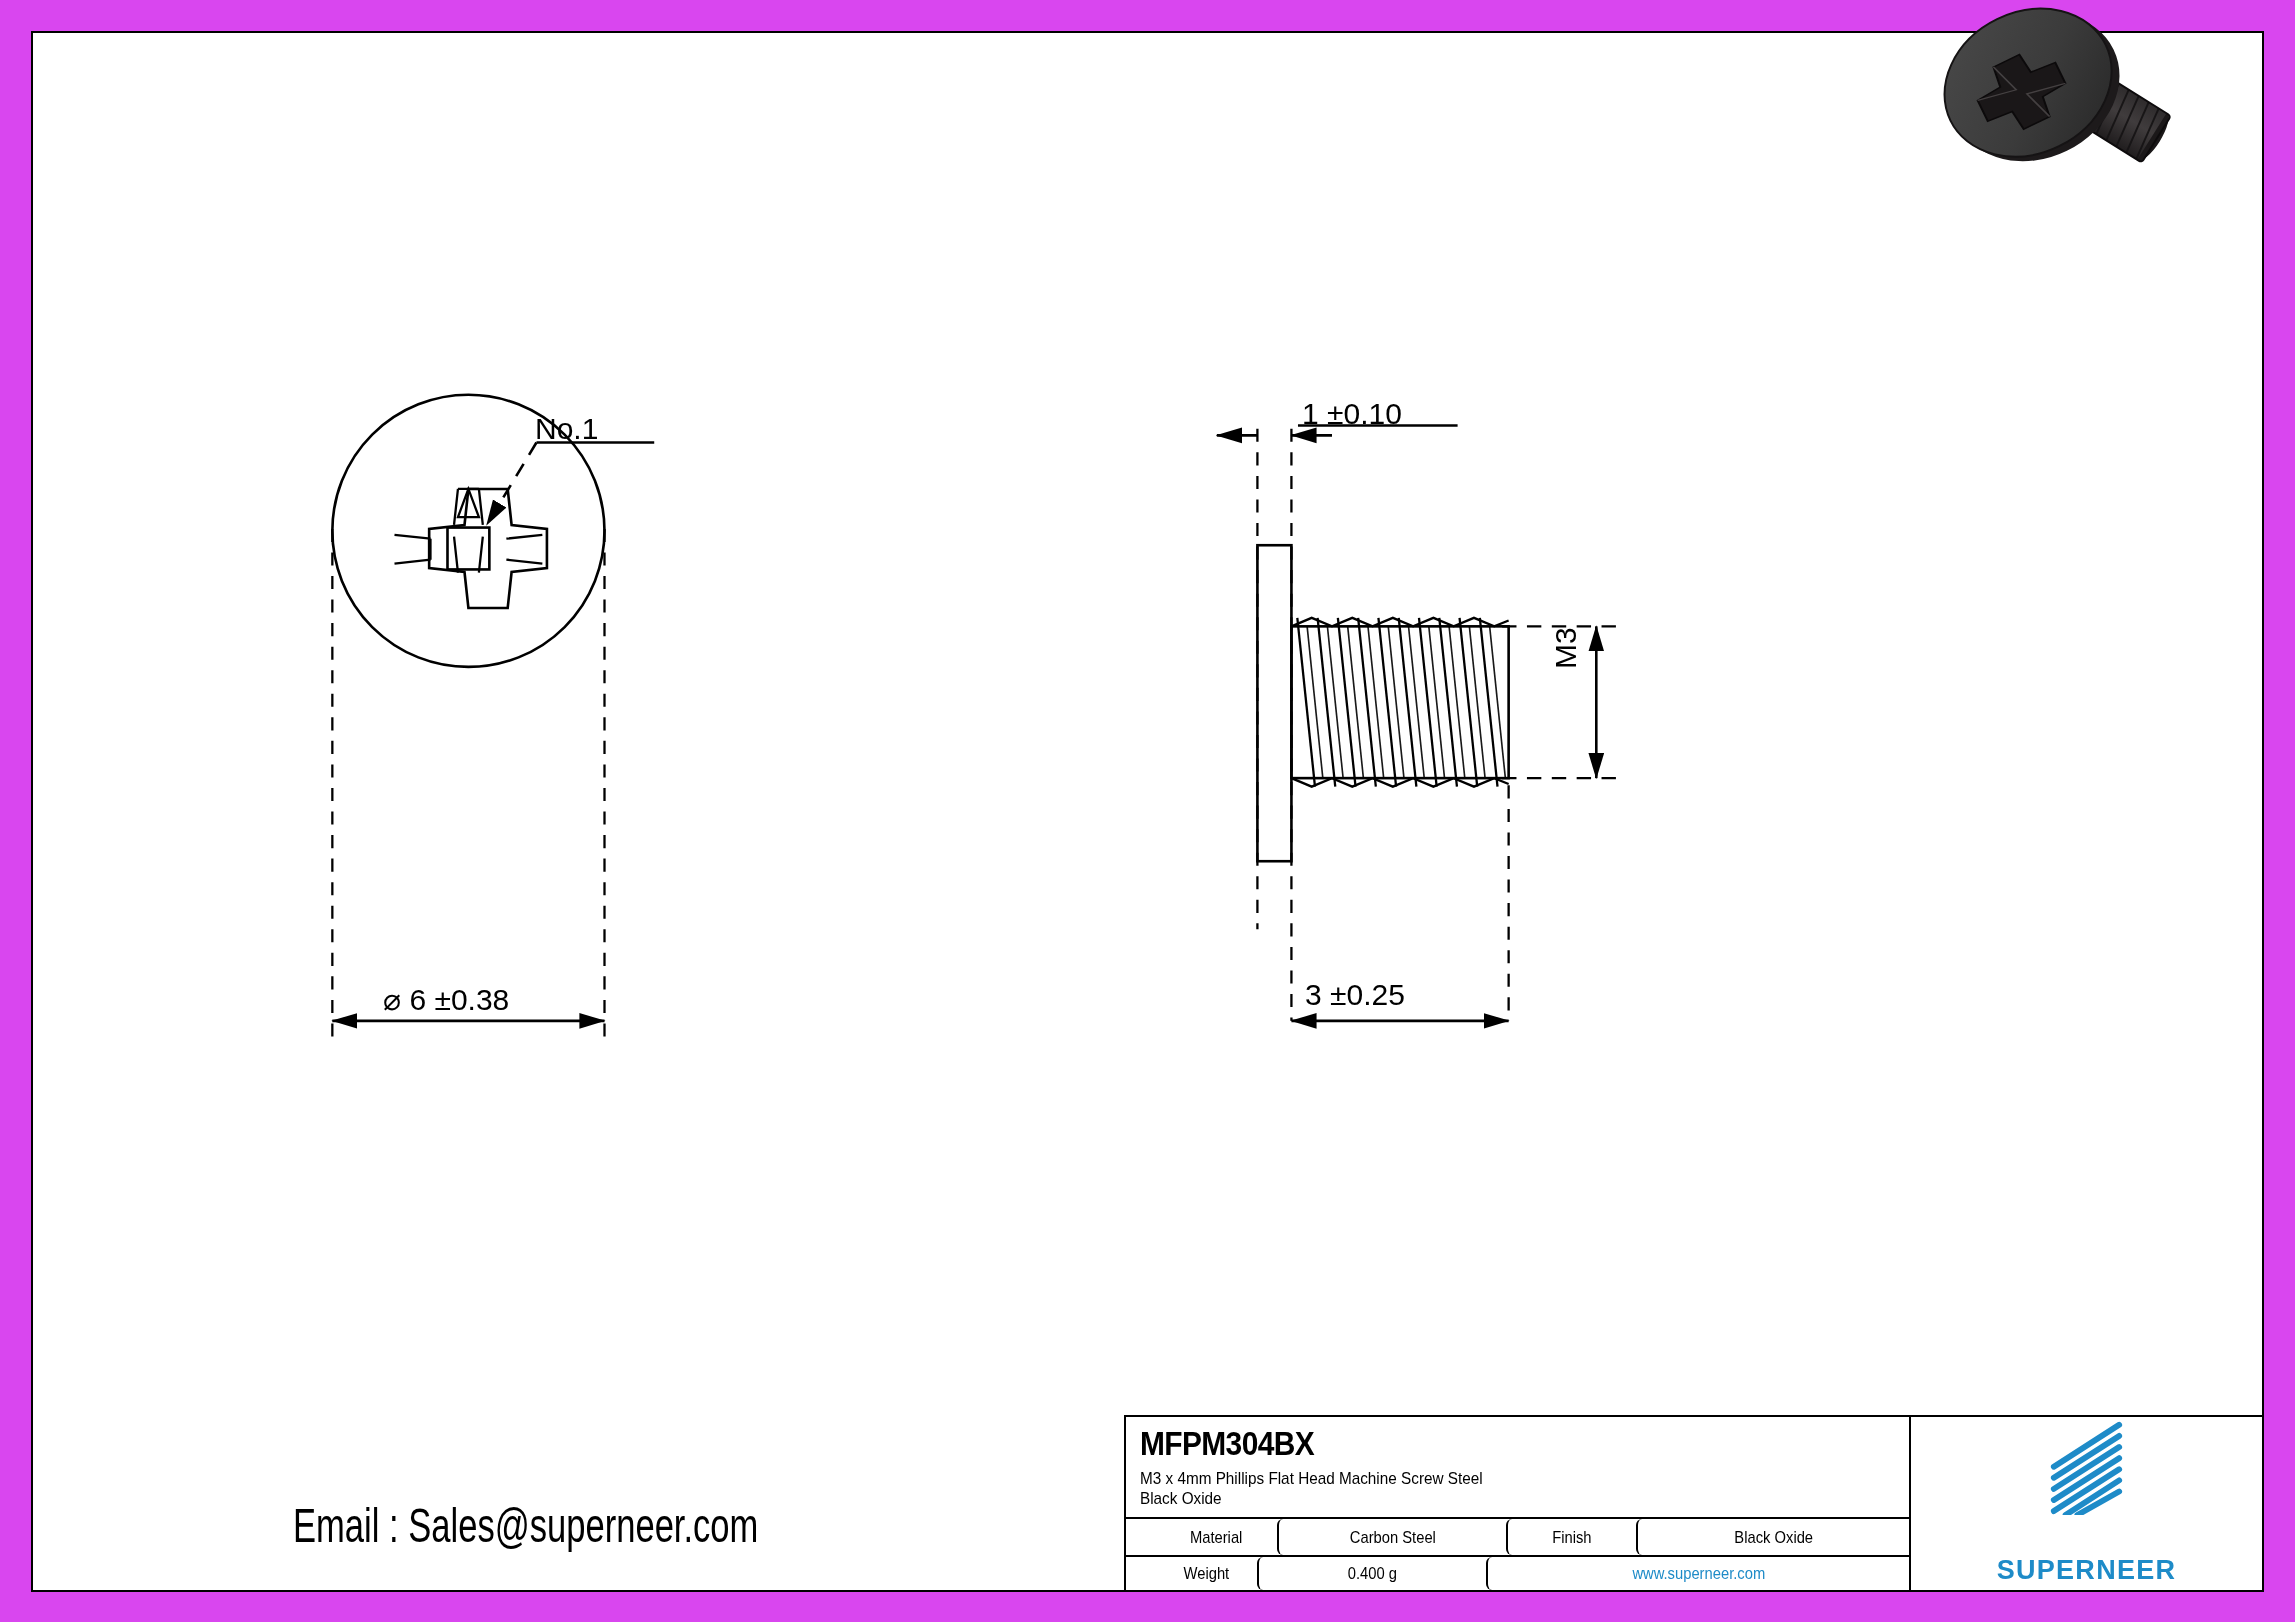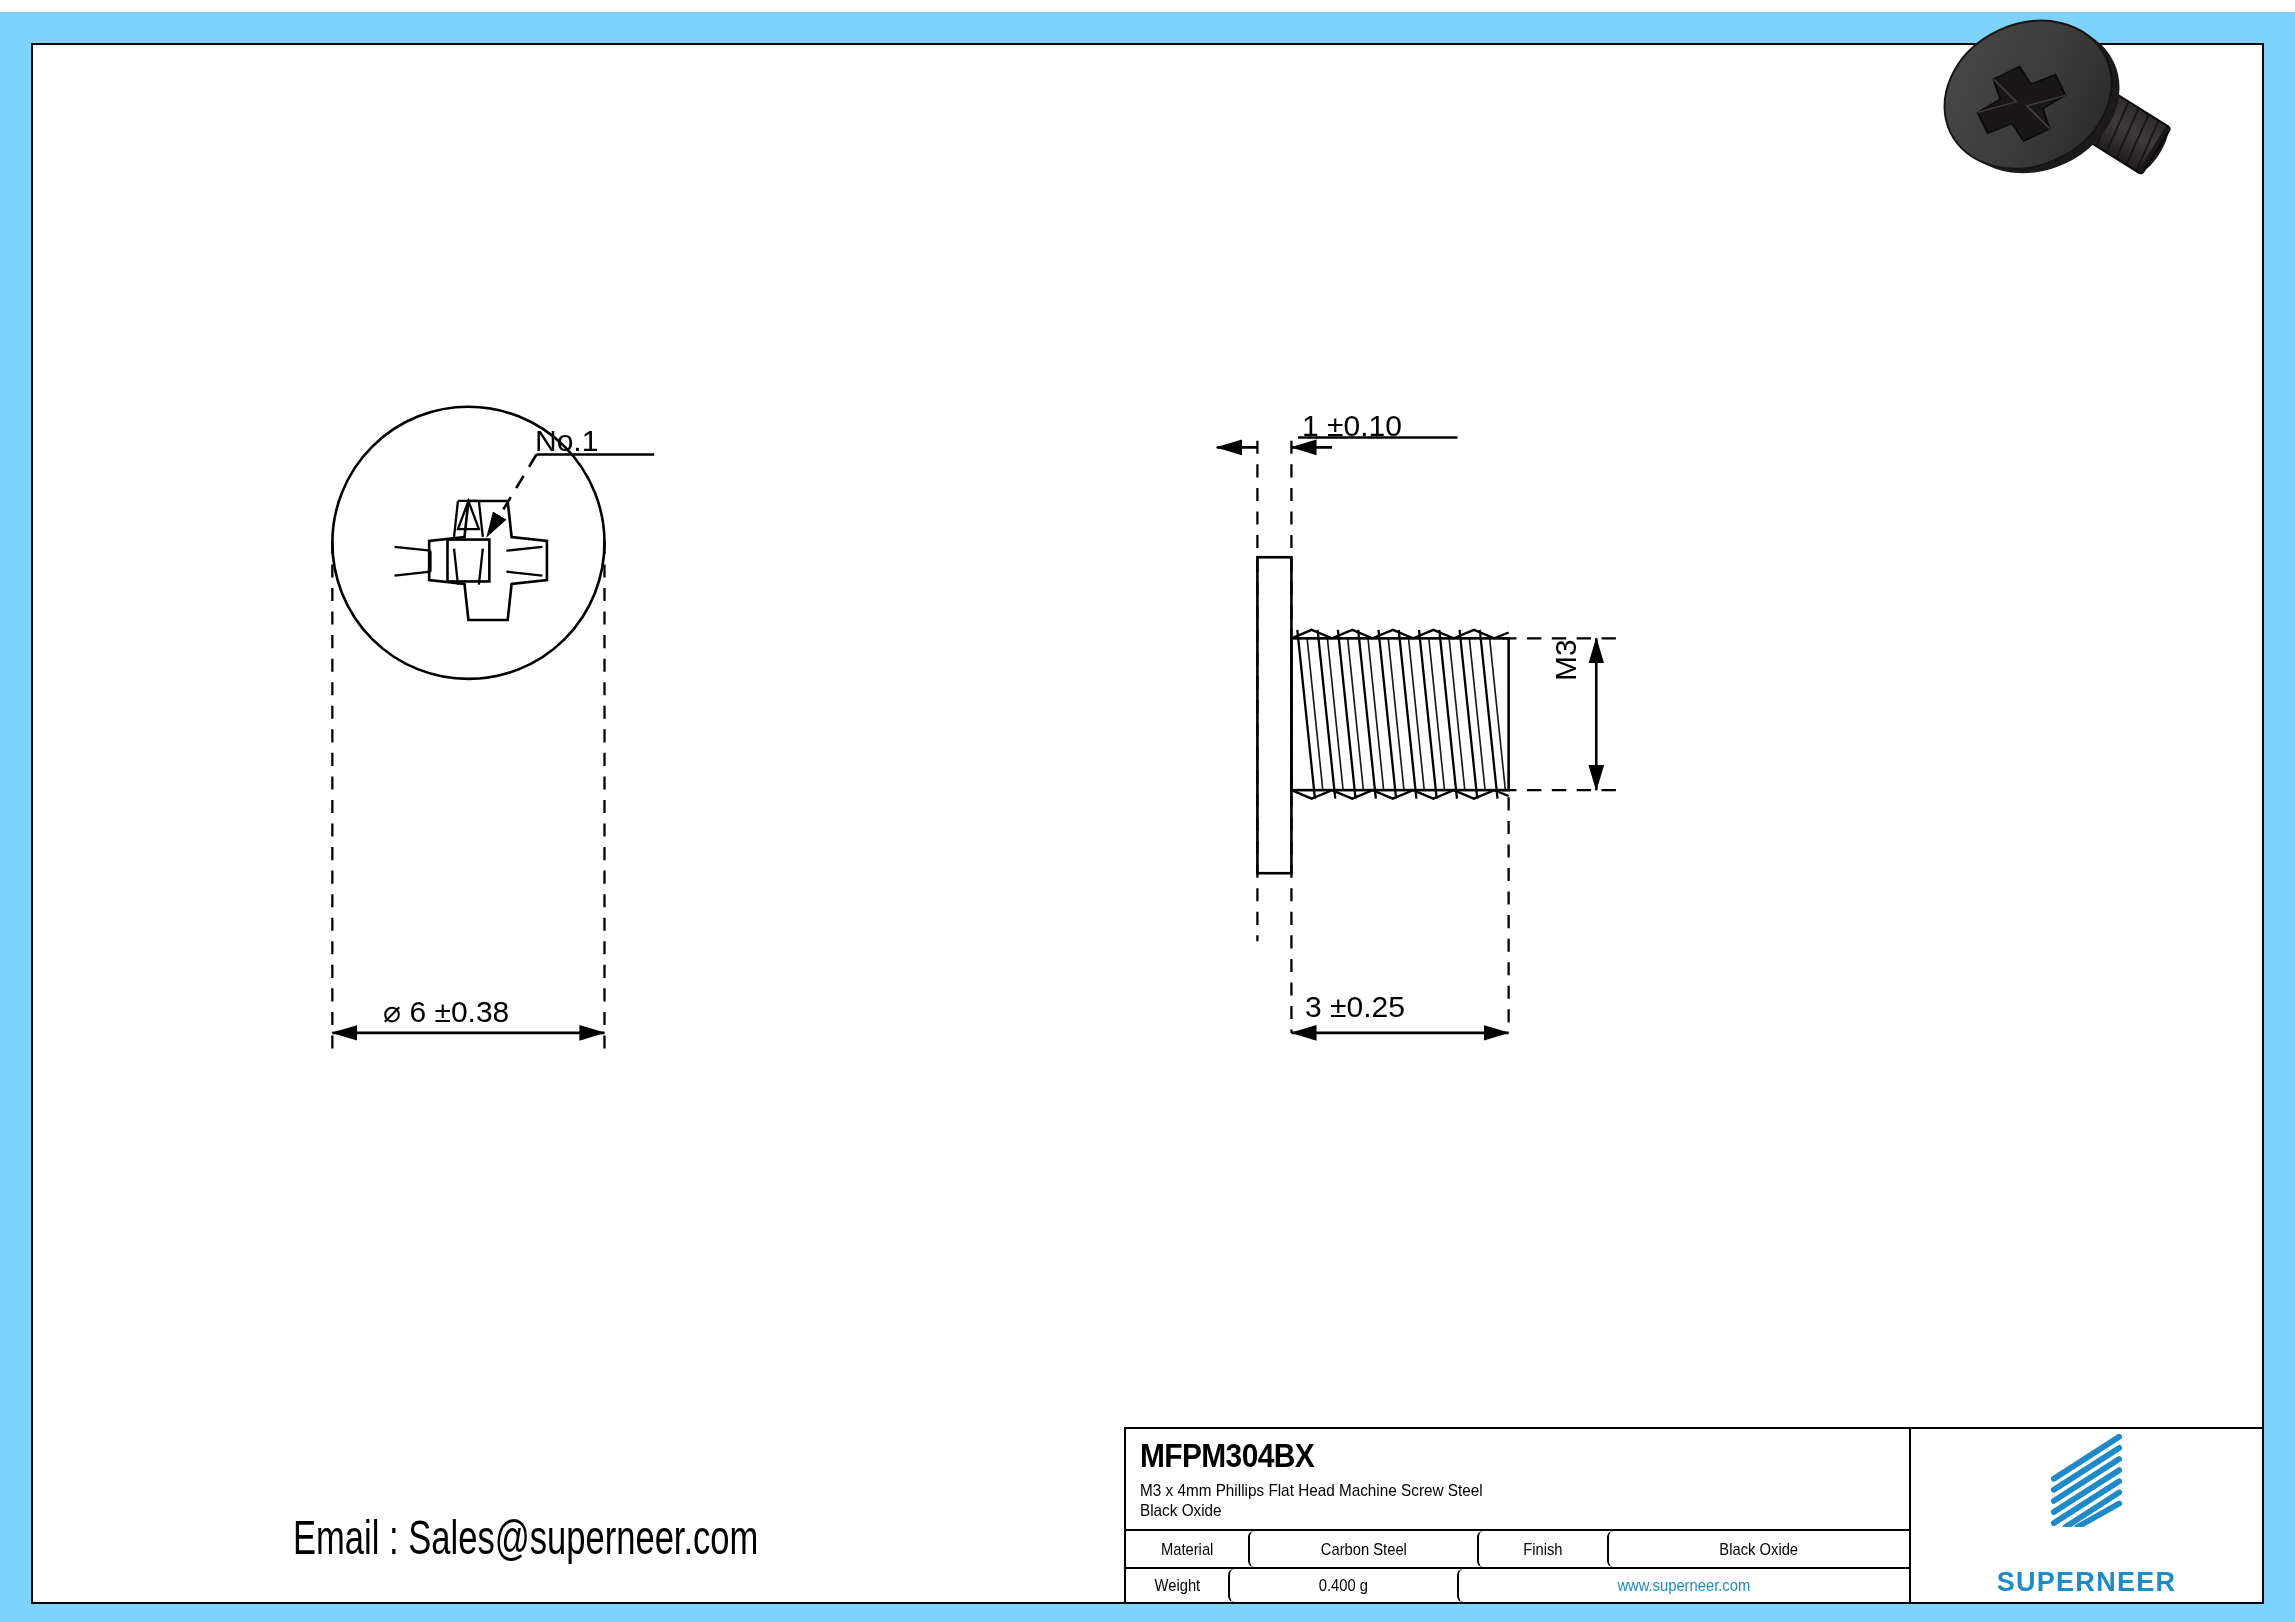--- a/index.html
+++ b/index.html
@@ -1,32 +1,32 @@
 <!DOCTYPE html>
 <html style="font-size:10.5px"><head>
 <meta charset="utf-8">
 <style>
   html,body{margin:0;padding:0;background:#ffffff;}
   body{width:2295px;height:1623px;position:relative;overflow:hidden;
        font-family:"Liberation Sans", sans-serif;color:#000;}
-  #sheet{position:absolute;inset:0;background:#7dd3fc;margin-top:12px;}
+  #sheet{position:absolute;inset:0;background:#d946ef;}
   #frame{position:absolute;left:31px;top:31px;width:2233px;height:1561px;
          border:2.6px solid #000;box-sizing:border-box;background:#fff;}
   .svgfull{position:absolute;left:0;top:0;width:2295px;height:1623px;pointer-events:none;}
   
   #titleblock{position:absolute;left:1124px;top:1415px;width:1140px;height:177px;
               border:2.6px solid #000;box-sizing:border-box;display:flex;background:#fff;}
   #tb-left{width:785px;height:100%;display:flex;flex-direction:column;
            border-right:2.6px solid #000;box-sizing:border-box;}
   #tb-desc{flex:0 0 102px;padding:9.2px 0 0 14.4px;box-sizing:border-box;
            border-bottom:2.6px solid #000;}
   #tb-partno{font-size:34px;font-weight:bold;line-height:1.0;letter-spacing:-0.7px;
              font-family:"Liberation Sans", sans-serif;transform:scaleX(0.88);transform-origin:left center;}
   #tb-descline{font-size:17px;line-height:1.22;margin-top:8.5px;transform:scaleX(0.9);transform-origin:left center;}
-  .tb-row{display:flex;box-sizing:border-box;}
+  .tb-row{display:flex;box-sizing:border-box;padding-left:29px;}
   #tb-row1{flex:0 0 38px;border-bottom:2px solid #000;}
   #tb-row2{flex:1 1 auto;}
   .tb-cell{display:flex;align-items:center;justify-content:center;box-sizing:border-box;
            font-size:16.4px;transform-origin:center;}
   .tb-cell span{transform:scaleX(0.9);display:inline-block;}
   .bl{border-left:2px solid #000;border-radius:6px;}
   #tb-logo{flex:1 1 auto;position:relative;display:flex;flex-direction:column;
            align-items:center;justify-content:space-between;padding-bottom:6.5px;box-sizing:border-box;}
   #logo-mark{width:81px;height:98px;margin-bottom:2.6px;}
   #logo-word{font-size:27px;font-weight:bold;letter-spacing:1.3px;line-height:1;}

